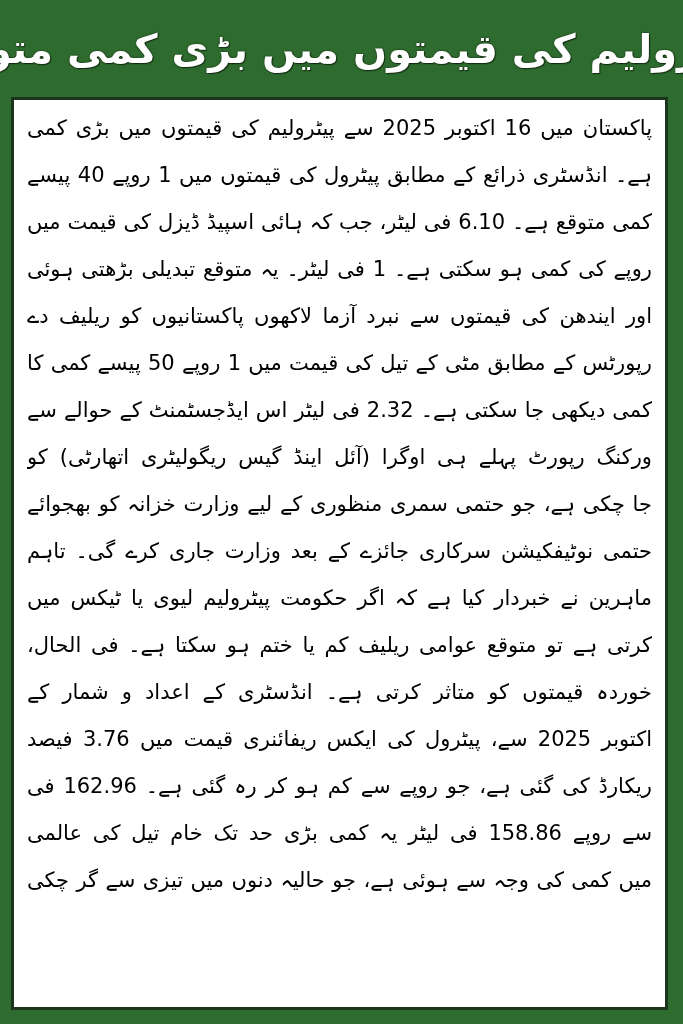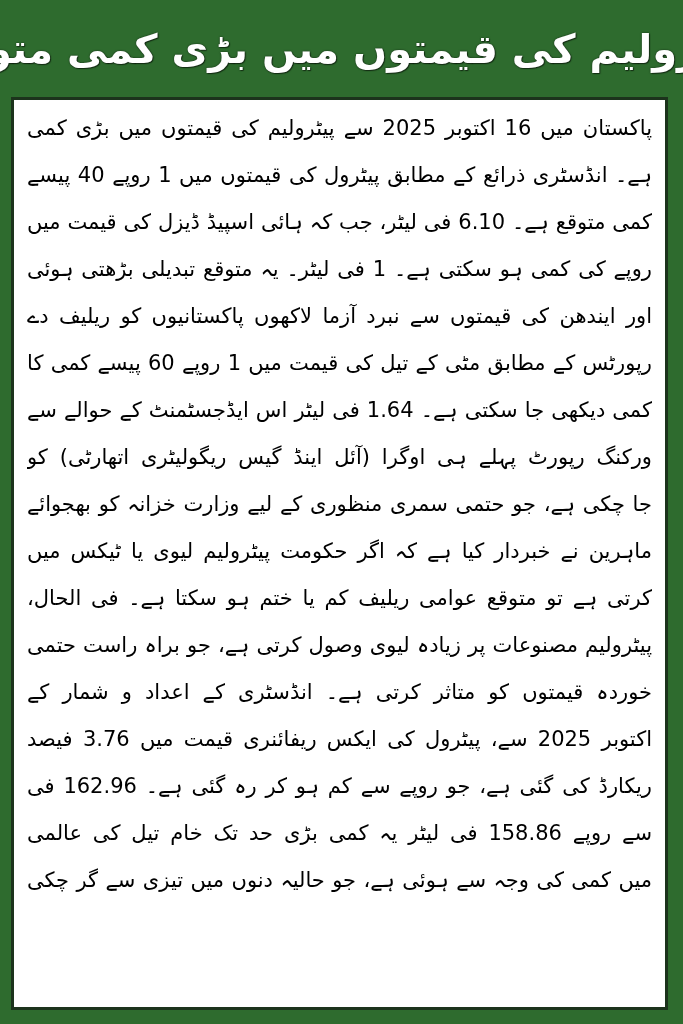--- a/index.html
+++ b/index.html
@@ -65,27 +65,27 @@
   <header class="header">
     <h1 class="title" dir="rtl">پیٹرولیم کی قیمتوں میں بڑی کمی متوقع</h1>
   </header>
 
   <main class="content-box" dir="rtl">
     <p class="line">پاکستان میں 16 اکتوبر 2025 سے پیٹرولیم کی قیمتوں میں بڑی کمی متوقع</p>
     <p class="line">ہے۔ انڈسٹری ذرائع کے مطابق پیٹرول کی قیمتوں میں 1 روپے 40 پیسے</p>
     <p class="line">کمی متوقع ہے۔ 6.10 فی لیٹر، جب کہ ہائی اسپیڈ ڈیزل کی قیمت میں 2</p>
     <p class="line">روپے کی کمی ہو سکتی ہے۔ 1 فی لیٹر۔ یہ متوقع تبدیلی بڑھتی ہوئی مہنگائی</p>
     <p class="line">اور ایندھن کی قیمتوں سے نبرد آزما لاکھوں پاکستانیوں کو ریلیف دے گی۔</p>
-    <p class="line">رپورٹس کے مطابق مٹی کے تیل کی قیمت میں 1 روپے 60 پیسے کمی کا</p>
-    <p class="line">کمی دیکھی جا سکتی ہے۔ 1.64 فی لیٹر اس ایڈجسٹمنٹ کے حوالے سے</p>
+    <p class="line">رپورٹس کے مطابق مٹی کے تیل کی قیمت میں 1 روپے 50 پیسے کمی کا</p>
+    <p class="line">کمی دیکھی جا سکتی ہے۔ 2.32 فی لیٹر اس ایڈجسٹمنٹ کے حوالے سے</p>
     <p class="line">ورکنگ رپورٹ پہلے ہی اوگرا (آئل اینڈ گیس ریگولیٹری اتھارٹی) کو بھیجی</p>
     <p class="line">جا چکی ہے، جو حتمی سمری منظوری کے لیے وزارت خزانہ کو بھجوائے گی۔</p>
+    <p class="line">حتمی نوٹیفکیشن سرکاری جائزے کے بعد وزارت جاری کرے گی۔ تاہم</p>
     <p class="line">ماہرین نے خبردار کیا ہے کہ اگر حکومت پیٹرولیم لیوی یا ٹیکس میں اضافہ</p>
     <p class="line">کرتی ہے تو متوقع عوامی ریلیف کم یا ختم ہو سکتا ہے۔ فی الحال، حکومت</p>
-    <p class="line">پیٹرولیم مصنوعات پر زیادہ لیوی وصول کرتی ہے، جو براہ راست حتمی</p>
     <p class="line">خوردہ قیمتوں کو متاثر کرتی ہے۔ انڈسٹری کے اعداد و شمار کے مطابق، 1</p>
     <p class="line">اکتوبر 2025 سے، پیٹرول کی ایکس ریفائنری قیمت میں 3.76 فیصد کمی</p>
     <p class="line">ریکارڈ کی گئی ہے، جو روپے سے کم ہو کر رہ گئی ہے۔ 162.96 فی لیٹر</p>
     <p class="line">سے روپے 158.86 فی لیٹر یہ کمی بڑی حد تک خام تیل کی عالمی قیمتوں</p>
     <p class="line">میں کمی کی وجہ سے ہوئی ہے، جو حالیہ دنوں میں تیزی سے گر چکی ہیں۔</p>
   </main>
 
 </div>
 
 </body></html>

